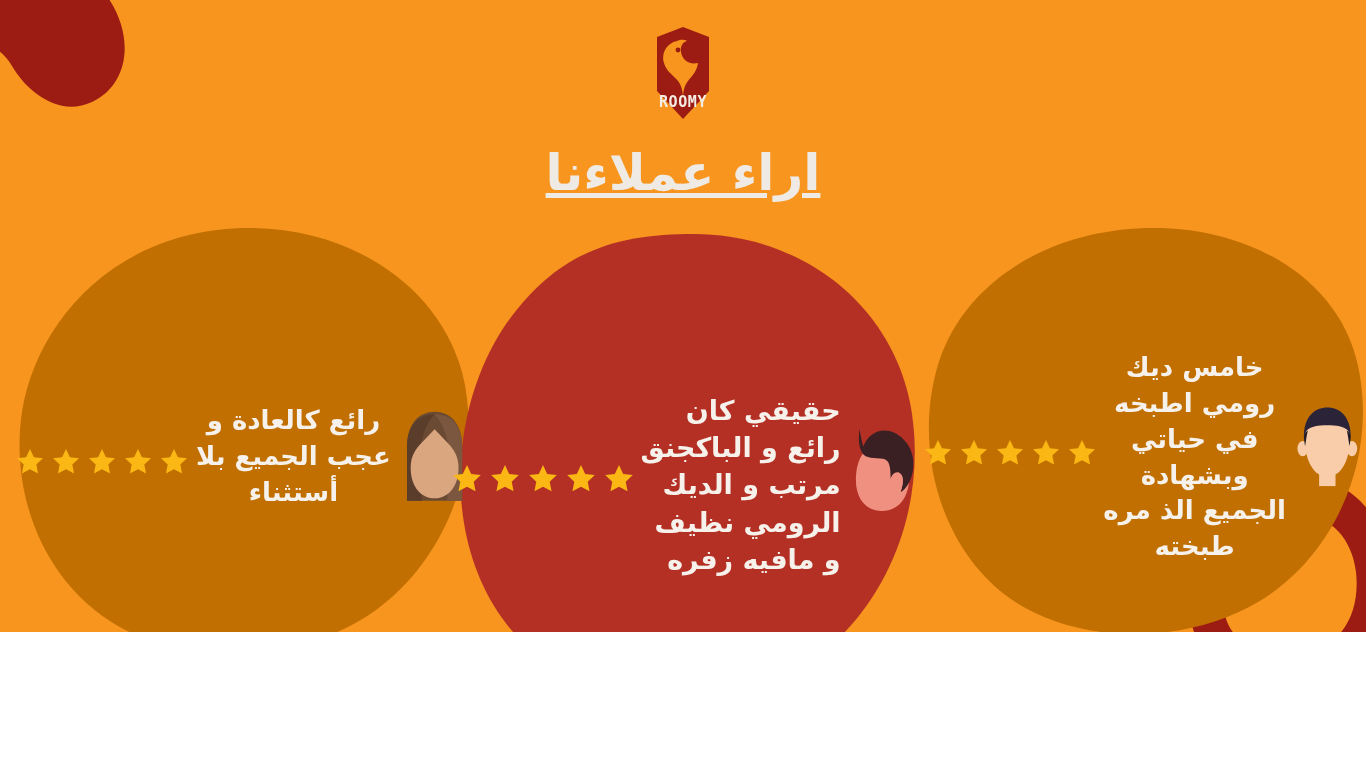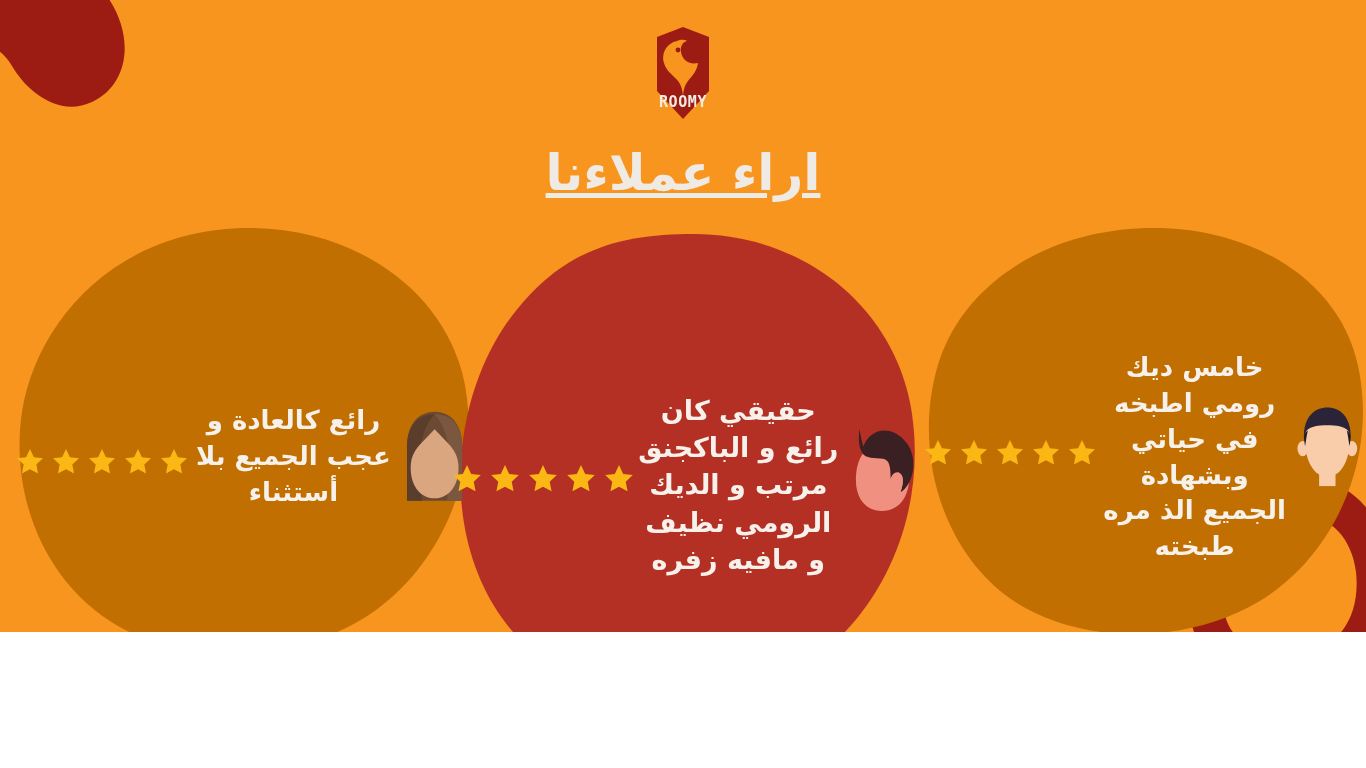--- a/index.html
+++ b/index.html
@@ -141,20 +141,21 @@
     font-size: 26px;
     width: 330px;
   }
   #card-left .stars { margin-top: 42px; }
 
   #card-center .avatar { margin-top: 6px; }
   #card-center .quote {
     margin-top: 36px;
     font-size: 27px;
     width: 330px;
+    text-align: right;
   }
   #card-center .stars { margin-top: 24px; }
 
   #card-right .avatar { margin-top: 26px; }
   #card-right .quote {
     margin-top: 45px;
     font-size: 26px;
     width: 330px;
   }
   #card-right .stars { margin-top: 36px; }

